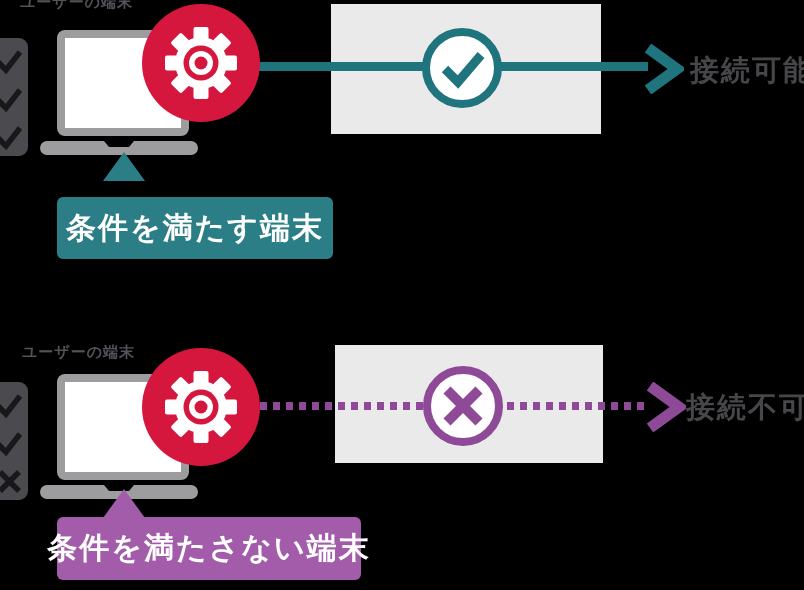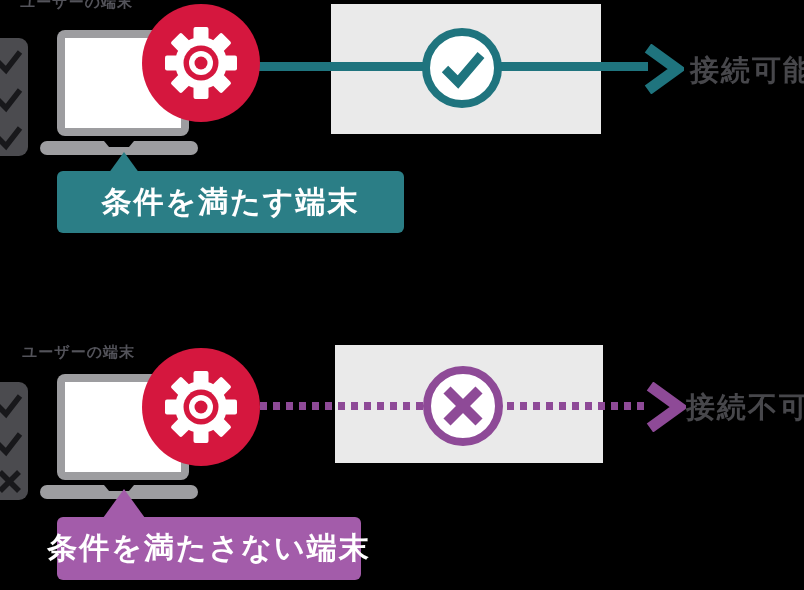--- a/index.html
+++ b/index.html
@@ -92,21 +92,21 @@
 
   <svg class="abs" style="left:38px;top:28px;" width="162" height="130" viewBox="0 0 162 130">
     <rect x="19" y="2" width="132" height="106" rx="8" fill="#9d9da0"></rect>
     <rect x="27" y="10" width="116" height="90" fill="#ffffff"></rect>
     <rect x="2" y="113" width="158" height="14" rx="7" fill="#9d9da0"></rect>
     <polygon points="66,113 96,113 91,119 71,119" fill="#000000"></polygon>
   </svg>
 
   <div class="abs tri tri-teal" style="left:103px;top:152px;"></div>
 
-  <div class="abs badge badge-teal" style="left:57px;top:171px;width:347px;height:62px;">
+  <div class="abs badge badge-teal" style="left:57px;top:197px;width:276px;height:62px;">
     <span>条件を満たす端末</span>
   </div>
 
   <div class="abs gear-circle" style="left:142px;top:4px;">
     <svg width="80" height="80" viewBox="-40 -40 80 80">
       <g fill="#ffffff">
         <rect x="-7.5" y="-36" width="15" height="13" rx="2"></rect>
         <rect x="-7.5" y="-36" width="15" height="13" rx="2" transform="rotate(45)"></rect>
         <rect x="-7.5" y="-36" width="15" height="13" rx="2" transform="rotate(90)"></rect>
         <rect x="-7.5" y="-36" width="15" height="13" rx="2" transform="rotate(135)"></rect>

